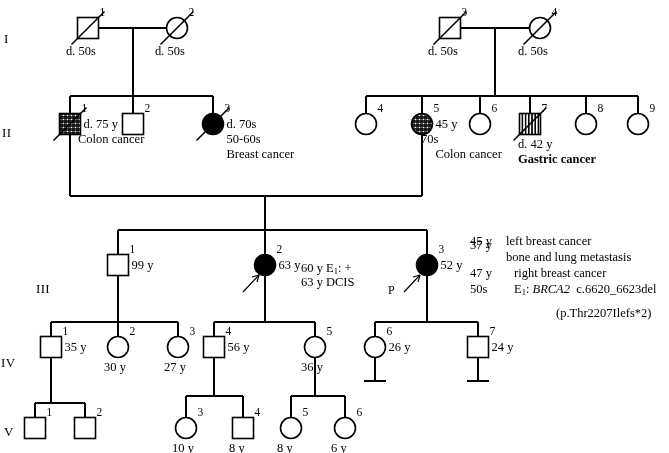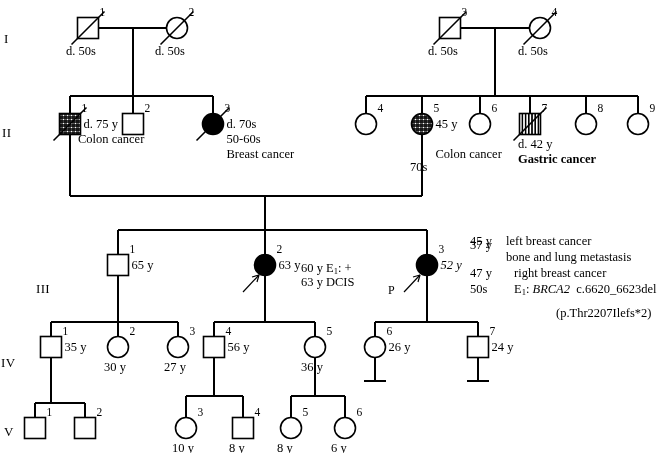--- a/index.html
+++ b/index.html
@@ -224,34 +224,34 @@
       <div class="txt" style="left: 83.5px; top: 118px;">d. 75 y</div>
       <div class="txt" style="left: 78px; top: 133px;">Colon cancer</div>
       <div class="idnum" style="left: 144.5px; top: 101.5px;">2</div>
       <div class="idnum" style="left: 224.5px; top: 101.5px;">3</div>
       <div class="txt" style="left: 226.5px; top: 118px;">d. 70s</div>
       <div class="txt" style="left: 226.5px; top: 133px;">50-60s</div>
       <div class="txt" style="left: 226.5px; top: 148px;">Breast cancer</div>
       <div class="idnum" style="left: 377.5px; top: 101.5px;">4</div>
       <div class="idnum" style="left: 433.5px; top: 101.5px;">5</div>
       <div class="txt" style="left: 435.5px; top: 118px;">45 y</div>
-      <div class="txt" style="left: 410px; top: 133px; margin-top: 28px;">70s</div>
+      <div class="txt" style="left: 421px; top: 133px;">70s</div>
       <div class="txt" style="left: 435.5px; top: 148px;">Colon cancer</div>
       <div class="idnum" style="left: 491.5px; top: 101.5px;">6</div>
       <div class="idnum" style="left: 541.5px; top: 101.5px;">7</div>
       <div class="txt" style="left: 518px; top: 137.5px; text-align: right;">d. 42 y</div>
       <div class="txt" style="left: 518px; top: 152.5px; font-weight: bold;">Gastric cancer</div>
       <div class="idnum" style="left: 597.5px; top: 101.5px;">8</div>
       <div class="idnum" style="left: 649.5px; top: 101.5px;">9</div>
       <div class="idnum" style="left: 129.5px; top: 242.5px;">1</div>
-      <div class="txt" style="left: 131.5px; top: 259px;">65 y</div>
+      <div class="txt" style="left: 131.5px; top: 259px;">99 y</div>
       <div class="idnum" style="left: 276.5px; top: 242.5px;">2</div>
       <div class="txt" style="left: 278.5px; top: 259px;">63 y</div>
       <div class="idnum" style="left: 438.5px; top: 242.5px;">3</div>
-      <div class="txt" style="left: 440.5px; top: 259px; font-style: italic;">52 y</div>
+      <div class="txt" style="left: 440.5px; top: 259px;">52 y</div>
       <div class="idnum" style="left: 62.5px; top: 324.5px;">1</div>
       <div class="txt" style="left: 64.5px; top: 341px;">35 y</div>
       <div class="idnum" style="left: 129.5px; top: 324.5px;">2</div>
       <div class="txt" style="left: 104px; top: 360.5px;">30 y</div>
       <div class="idnum" style="left: 189.5px; top: 324.5px;">3</div>
       <div class="txt" style="left: 164px; top: 360.5px;">27 y</div>
       <div class="idnum" style="left: 225.5px; top: 324.5px;">4</div>
       <div class="txt" style="left: 227.5px; top: 341px;">56 y</div>
       <div class="idnum" style="left: 326.5px; top: 324.5px;">5</div>
       <div class="txt" style="left: 301px; top: 360.5px;">36 y</div>

